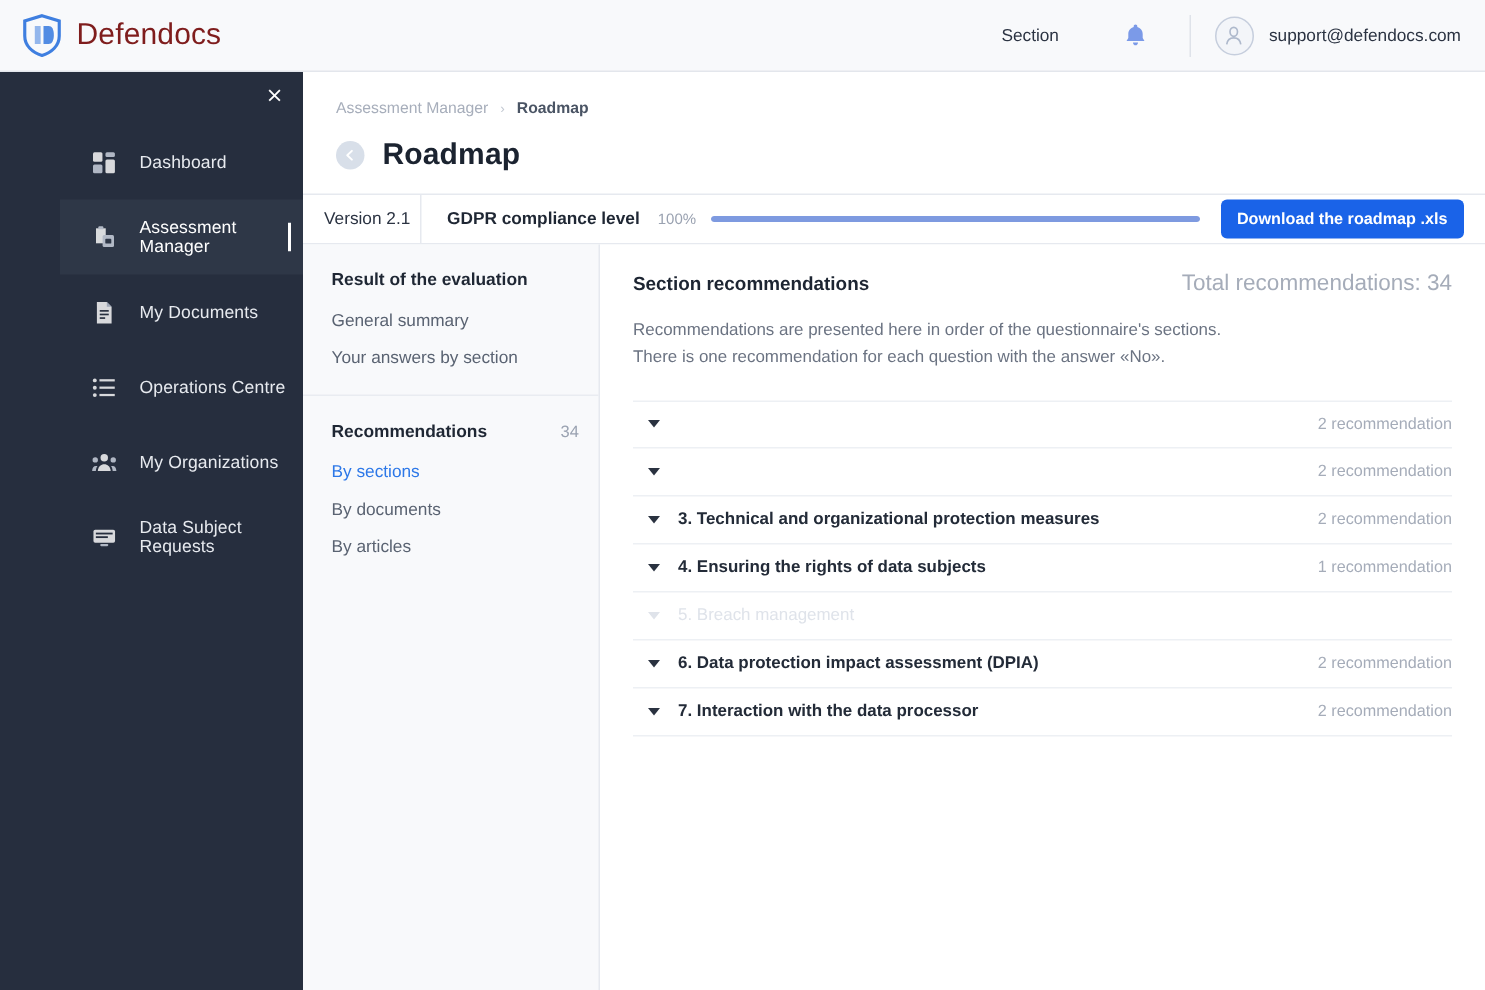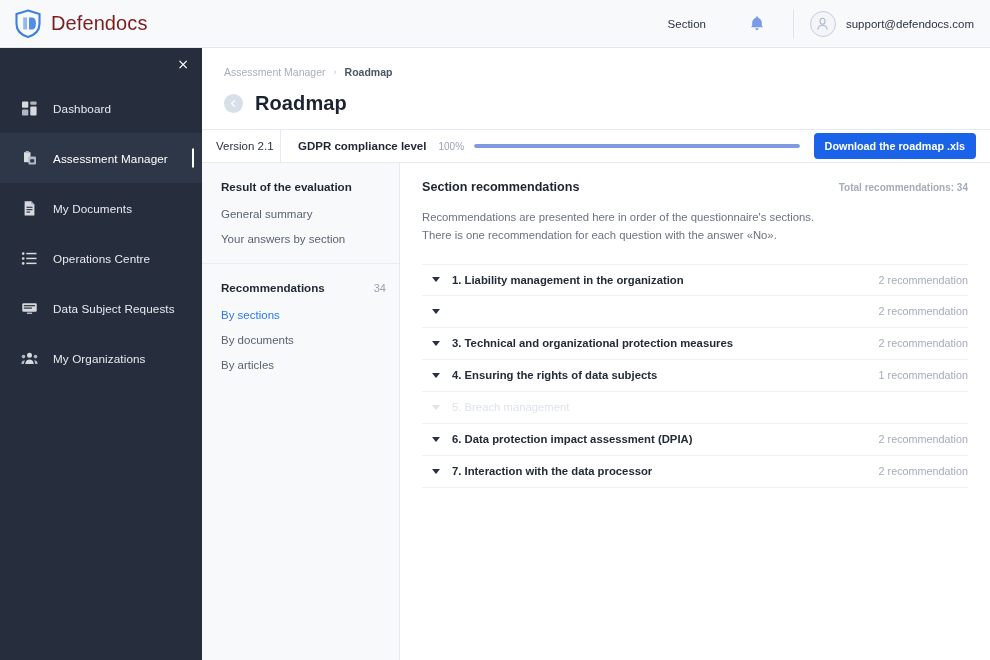--- a/index.html
+++ b/index.html
@@ -46,21 +46,21 @@
     background: #262e3e;
     position: relative;
     padding-top: 0;
   }
   .sb-close {
     position: absolute; top: 7px; right: 10px;
     width: 18px; height: 18px; color: #ffffff;
     font-size: 14px; line-height: 18px; text-align: center;
     cursor: pointer; font-family: "DejaVu Sans", sans-serif;
   }
-  .sb-list { margin-top: 35px; }
+  .sb-list { margin-top: 35px; padding-left: 40px; }
   .sb-item {
     position: relative;
     height: 50px; display: flex; align-items: center;
     padding-left: 21px; gap: 15px; cursor: pointer;
   }
   .sb-item.active { background: #2e3747; }
   .sb-item.active::after {
     content: ""; position: absolute; right: 8px; top: 50%;
     transform: translateY(-50%); width: 2px; height: 19px; background: #ffffff;
   }
@@ -119,21 +119,21 @@
   .lp-group + .lp-group { border-top: 1px solid #e9ecf1; padding-top: 17px; margin-top: 3px; }
   .lp-head { font-size: 11.6px; font-weight: 700; color: #1f2734; display: flex; align-items: baseline; gap: 7px; }
   .lp-count { font-size: 11px; font-weight: 400; color: #9aa2b1; margin-left: 42px; }
   .lp-link { font-size: 11.5px; color: #5a6372; margin-top: 13px; padding-left: 0; cursor: pointer; }
   .lp-link.first { margin-top: 15px; }
   .lp-link.active { color: #2d78e8; }
 
   .rpanel { flex: 1; min-width: 0; background: #ffffff; padding: 17px 22px 0 22px; }
   .rp-head { display: flex; align-items: baseline; }
   .rp-title { font-size: 12.6px; font-weight: 700; color: #1d2532; }
-  .rp-total { margin-left: auto; font-size: 10px; color: #a5acb9; font-weight: bold; }
+  .rp-total { margin-left: auto; font-size: 15px; color: #a5acb9; }
   .rp-desc { margin-top: 14px; font-size: 11.3px; color: #6b7382; line-height: 1.63; }
 
   .sections { margin-top: 19px; }
   .sec-row {
     display: flex; align-items: center; height: 32px;
     border-bottom: 1px solid #edf0f4; cursor: pointer;
   }
   .sec-row:first-child { border-top: 1px solid #edf0f4; }
   .sec-caret {
     width: 0; height: 0; margin: 0 12px 0 10px; flex: 0 0 auto;
@@ -229,38 +229,38 @@
             <circle cx="2.2" cy="13.4" r="1.3" fill="#ffffff"></circle>
             <rect x="5.3" y="2.8" width="10.2" height="1.5" fill="#ffffff"></rect>
             <rect x="5.3" y="7.7" width="10.2" height="1.5" fill="#ffffff"></rect>
             <rect x="5.3" y="12.6" width="10.2" height="1.5" fill="#ffffff"></rect>
           </svg>
           <span class="sb-label">Operations Centre</span>
         </div>
 
         <div class="sb-item">
           <svg class="sb-icon" viewBox="0 0 17 17">
-            <rect x="1.3" y="3.2" width="14.4" height="8.6" rx="1.2" fill="#ffffff"></rect>
-            <rect x="2.9" y="5.1" width="11.2" height="1.2" fill="#262e3e"></rect>
-            <rect x="2.9" y="7.5" width="8" height="1.2" fill="#262e3e"></rect>
-            <rect x="5.8" y="12.6" width="5.4" height="1.5" rx="0.7" fill="#cfd6e2"></rect>
-          </svg>
-          <span class="sb-label">Data Subject Requests</span>
-        </div>
-
-        <div class="sb-item">
-          <svg class="sb-icon" viewBox="0 0 17 17">
             <circle cx="8.5" cy="5.2" r="2.5" fill="#ffffff"></circle>
             <path d="M4.2 14 C4.5 10.9 6.3 9.5 8.5 9.5 C10.7 9.5 12.5 10.9 12.8 14 Z" fill="#ffffff"></path>
             <circle cx="2.5" cy="6.6" r="1.8" fill="#cfd6e2"></circle>
             <circle cx="14.5" cy="6.6" r="1.8" fill="#cfd6e2"></circle>
             <path d="M0.4 14 C0.6 11.6 1.4 10.6 2.9 10.6 L4 10.6 C3.3 11.5 3 12.6 2.9 14 Z" fill="#cfd6e2"></path>
             <path d="M16.6 14 C16.4 11.6 15.6 10.6 14.1 10.6 L13 10.6 C13.7 11.5 14 12.6 14.1 14 Z" fill="#cfd6e2"></path>
           </svg>
           <span class="sb-label">My Organizations</span>
+        </div>
+
+        <div class="sb-item">
+          <svg class="sb-icon" viewBox="0 0 17 17">
+            <rect x="1.3" y="3.2" width="14.4" height="8.6" rx="1.2" fill="#ffffff"></rect>
+            <rect x="2.9" y="5.1" width="11.2" height="1.2" fill="#262e3e"></rect>
+            <rect x="2.9" y="7.5" width="8" height="1.2" fill="#262e3e"></rect>
+            <rect x="5.8" y="12.6" width="5.4" height="1.5" rx="0.7" fill="#cfd6e2"></rect>
+          </svg>
+          <span class="sb-label">Data Subject Requests</span>
         </div>
 
       </div>
     </div>
 
     <div class="main">
 
       <div class="page-head">
         <div class="crumb">
           <span class="crumb-root">Assessment Manager</span>
@@ -317,21 +317,20 @@
             <span class="rp-total">Total recommendations: 34</span>
           </div>
           <div class="rp-desc">
             <div>Recommendations are presented here in order of the questionnaire's sections.</div>
             <div>There is one recommendation for each question with the answer «No».</div>
           </div>
 
           <div class="sections" id="sections">
               <div class="sec-row">
                 <span class="sec-caret"></span>
-                <span class="sec-label">1.  Liability management in the organization</span>
                 <span class="sec-count">2 recommendation</span>
               </div>
               <div class="sec-row">
                 <span class="sec-caret"></span>
                 <span class="sec-count">2 recommendation</span>
               </div>
               <div class="sec-row">
                 <span class="sec-caret"></span>
                 <span class="sec-label">3. Technical and organizational protection measures</span>
                 <span class="sec-count">2 recommendation</span>

